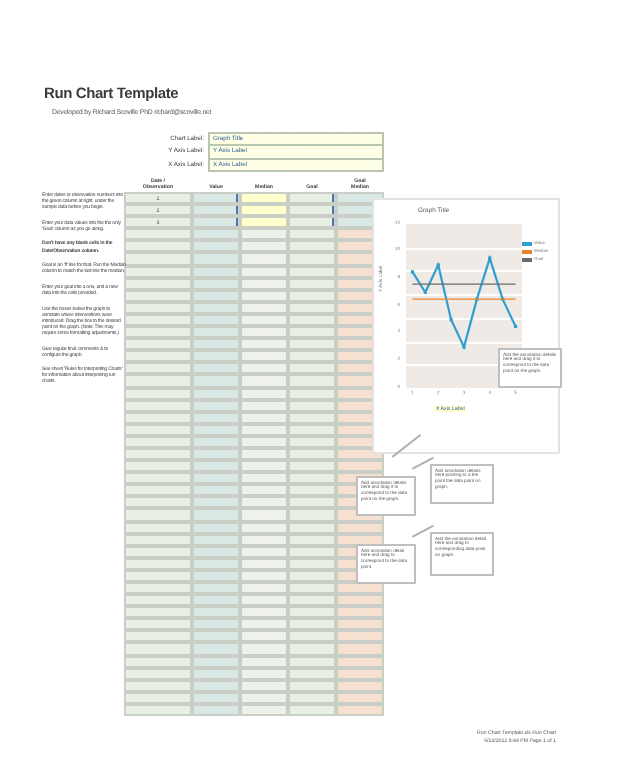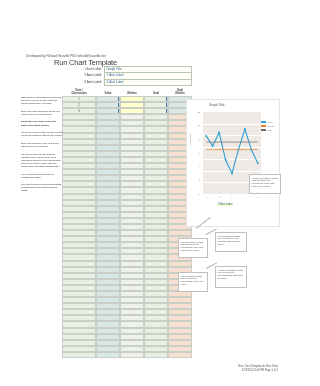--- a/index.html
+++ b/index.html
@@ -6,22 +6,22 @@
   body{
     width:298px;height:386px;background:#ffffff;
     font-family:"Liberation Sans",sans-serif;
     color:#3a3a3a;overflow:hidden;position:relative;
     -webkit-font-smoothing:none;
   }
   .page{position:absolute;inset:0;background:#fff;}
 
   
   .title{
-    position:absolute;left:22px;top:58px;
-    font-size:7.5px;font-weight:normal;color:#3c3c3c;letter-spacing:-0.2px;margin-left:32px;
+    position:absolute;left:22px;top:42px;
+    font-size:7.5px;font-weight:bold;color:#3c3c3c;letter-spacing:-0.2px;
   }
   .subtitle{
     position:absolute;left:26px;top:54px;
     font-size:3.4px;color:#555;letter-spacing:-0.1px;
   }
 
   
   .labelblock{position:absolute;left:76px;top:67px;width:116px;}
   .labelrow{display:flex;align-items:center;height:5.6px;margin-bottom:0.8px;}
   .labelrow .lcap{

